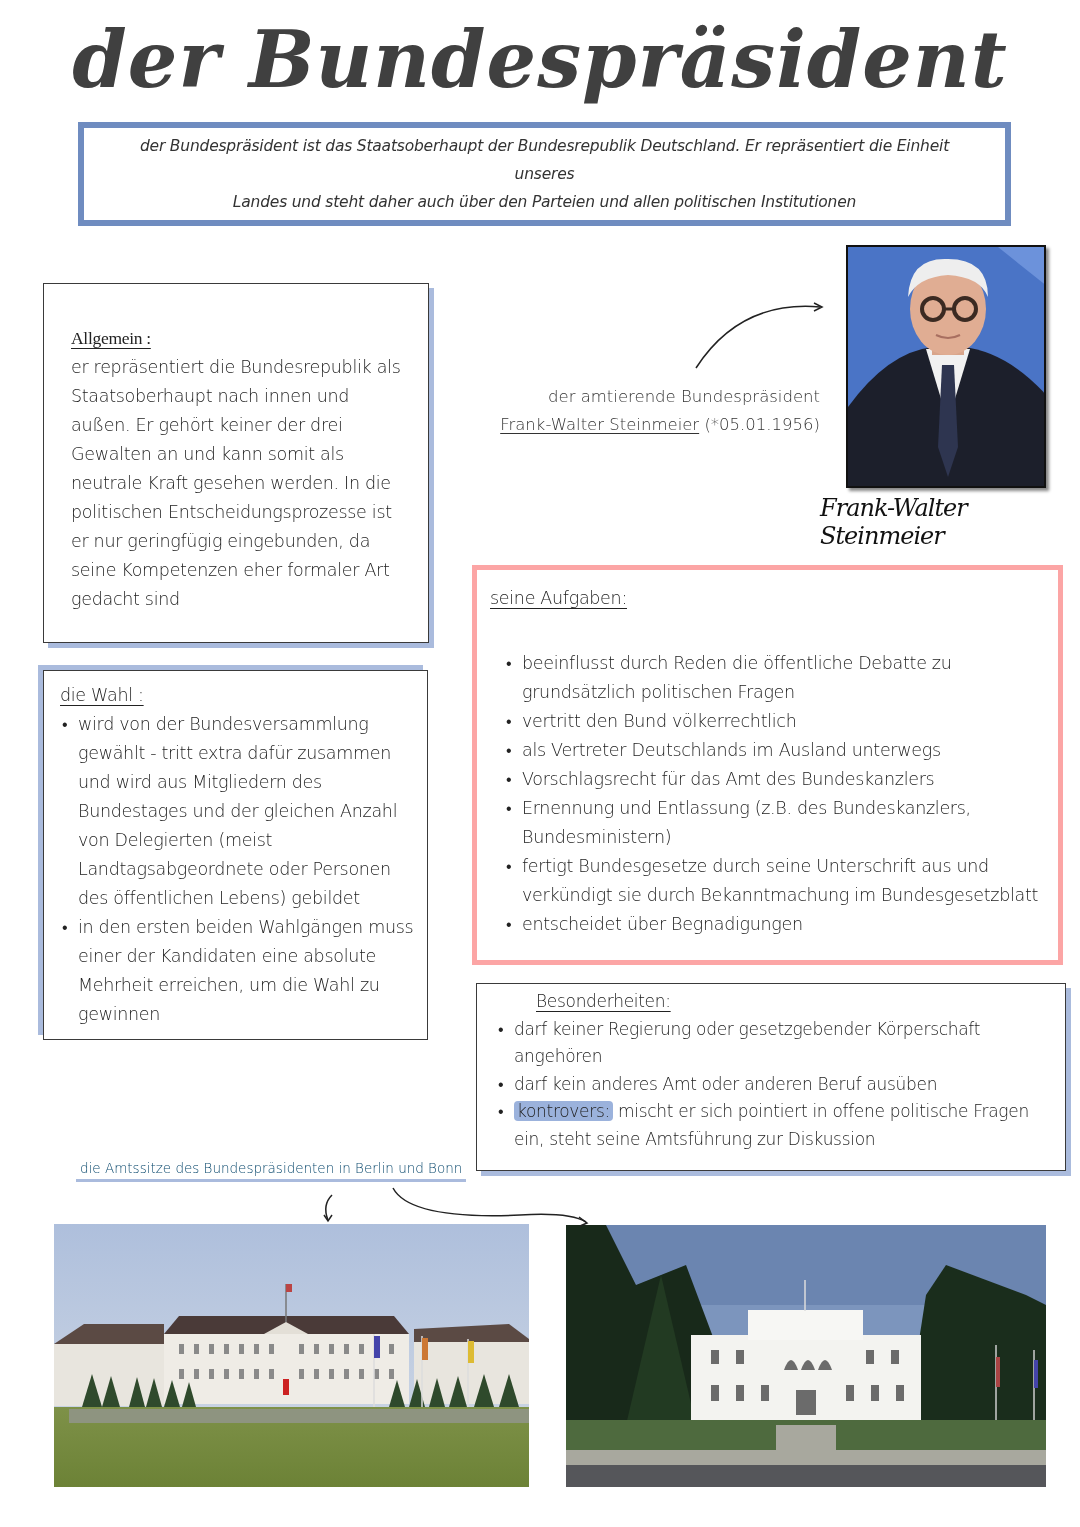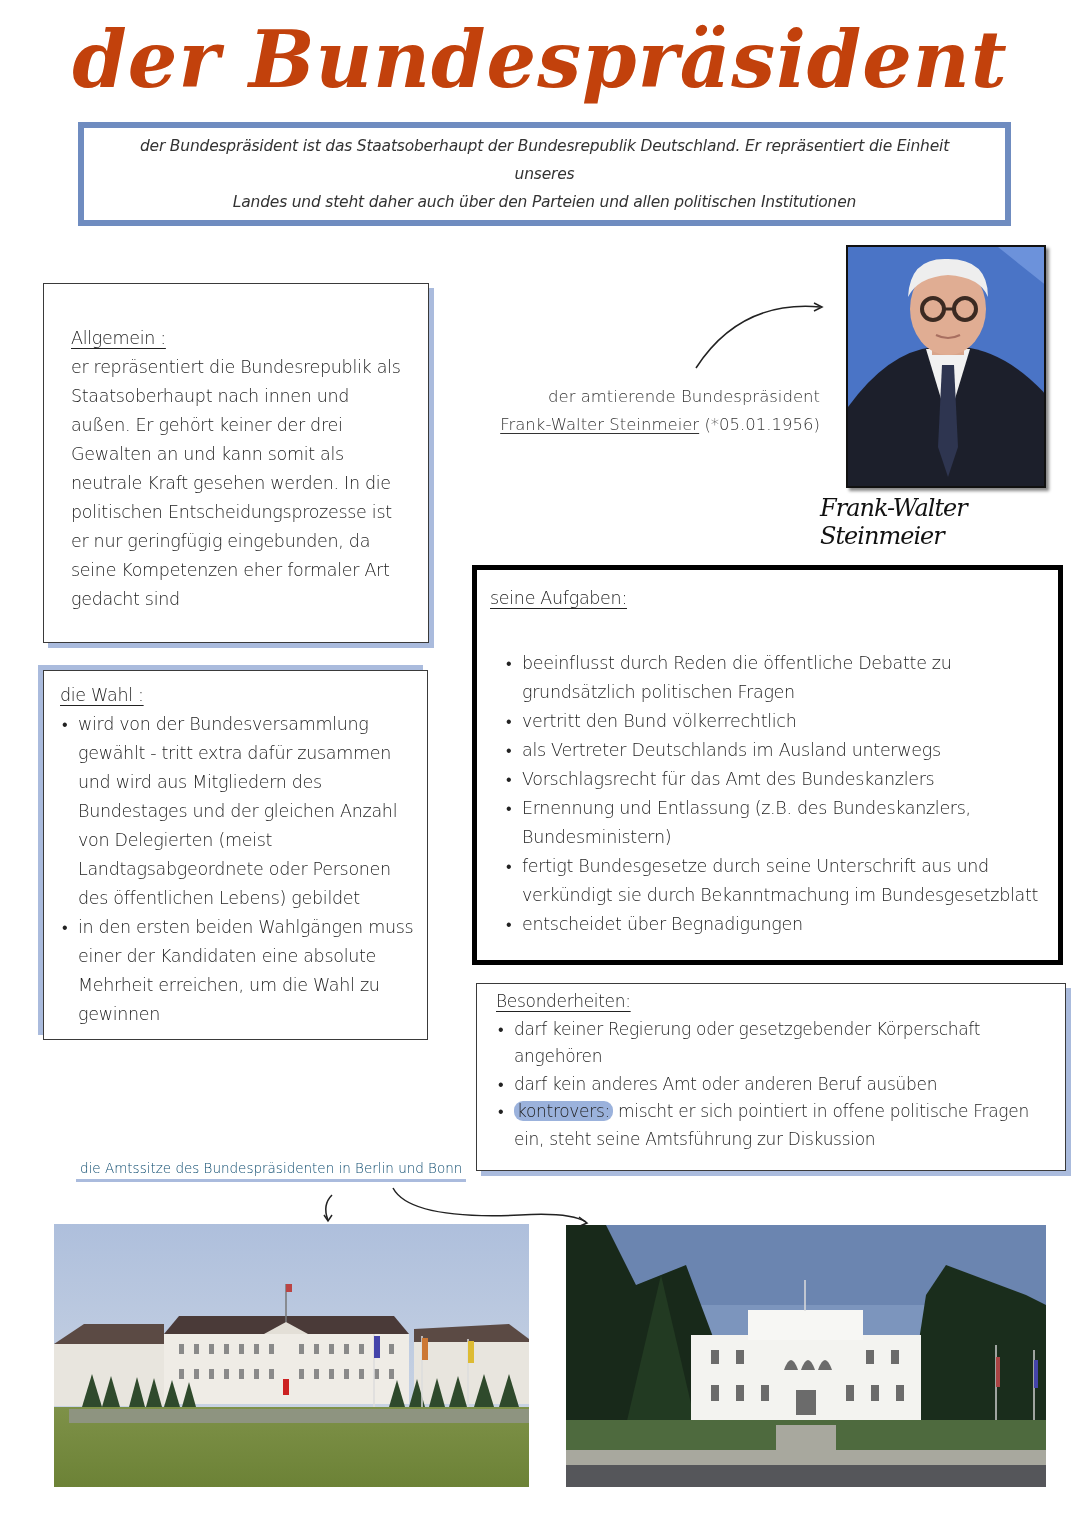--- a/index.html
+++ b/index.html
@@ -2,21 +2,21 @@
 <html><head>
 <meta charset="utf-8">
 <style>
   * { box-sizing: border-box; margin: 0; padding: 0; }
   html, body { width: 1080px; height: 1527px; background: #ffffff; }
   body { position: relative; font-family: "DejaVu Sans", sans-serif; color: #1e1e1e; overflow: hidden; }
 
   .title {
     position: absolute; left: 0; top: 14px; width: 1080px; text-align: center;
     font-family: "DejaVu Serif", serif; font-style: italic; font-weight: bold;
-    font-size: 78px; letter-spacing: 1px; color: #c2410c;
+    font-size: 78px; letter-spacing: 1px; color: #404040;
   }
 
   .intro-box {
     position: absolute; left: 78px; top: 122px; width: 933px; height: 104px;
     border: 6px solid #6f8cc0; background: #fff;
     display: flex; align-items: center; justify-content: center; text-align: center;
     padding: 0 40px;
   }
   .intro-text { font-size: 15.5px; line-height: 28px; color: #333; font-weight: 300; letter-spacing: -0.2px; font-style: italic; }
 
@@ -31,26 +31,26 @@
 
   .wahl { left: 43px; top: 670px; width: 385px; height: 370px; padding: 10px 8px 0 16px;
           box-shadow: -5px -5px 0 #aabbdd; }
   .wahl ul, .aufg ul, .bes ul { list-style: none; }
   .wahl li, .aufg li, .bes li { position: relative; padding-left: 18px; }
   .wahl li::before, .aufg li::before, .bes li::before {
     content: "•"; position: absolute; left: 2px; top: 0; font-size: 16px;
   }
 
   .aufg { left: 472px; top: 565px; width: 591px; height: 400px;
-          border: 5px solid #000000; box-shadow: none; padding: 14px 14px 0 13px; }
+          border: 5px solid #fca5a5; box-shadow: none; padding: 14px 14px 0 13px; }
   .aufg ul { padding-left: 14px; margin-top: 36px; }
 
   .bes { left: 476px; top: 983px; width: 590px; height: 188px; padding: 4px 14px 0 19px; }
   .bes .txt { line-height: 27.5px; font-size: 17px; }
-  .highlight { background: #9bb2dc; border-radius: 9px; padding: 0 3px; }
+  .highlight { background: #9bb2dc; border-radius: 4px; padding: 0 3px; }
 
   .caption-pres { position: absolute; left: 500px; top: 383px; width: 320px; text-align: right; }
   .caption-pres .line1 { font-size: 16.5px; color: #333; line-height: 28px; font-weight: 300; }
   .caption-pres .name { text-decoration: underline; text-underline-offset: 3px; }
 
   .portrait {
     position: absolute; left: 846px; top: 245px; width: 200px; height: 243px;
     border: 2px solid #111; box-shadow: 3px 3px 3px #888; overflow: hidden;
     background: #4f78c9;
   }
@@ -76,21 +76,21 @@
 <div class="title">der Bundespräsident</div>
 
 <div class="intro-box">
   <div class="intro-text">
     <span>der Bundespräsident ist das Staatsoberhaupt der Bundesrepublik Deutschland. Er repräsentiert die Einheit unseres</span><br>
     <span>Landes und steht daher auch über den Parteien und allen politischen Institutionen</span>
   </div>
 </div>
 
 <div class="card allg">
-  <div class="txt card-title" style="display:inline-block;">Allgemein :</div>
+  <div class="txt card-title" style="display:inline-block;font-family:Liberation Serif, serif;">Allgemein :</div>
   <div class="txt">er repräsentiert die Bundesrepublik als Staatsoberhaupt nach innen und außen. Er gehört keiner der drei Gewalten an und kann somit als neutrale Kraft gesehen werden. In die politischen Entscheidungsprozesse ist er nur geringfügig eingebunden, da seine Kompetenzen eher formaler Art gedacht sind</div>
 </div>
 
 <div class="caption-pres">
   <div class="line1">der amtierende Bundespräsident</div>
   <div class="line1">
     <span class="name">Frank-Walter Steinmeier</span><span> (*05.01.1956)</span>
   </div>
 </div>
 
@@ -134,21 +134,21 @@
 
 <div class="card wahl">
   <div class="txt card-title" style="display:inline-block;">die Wahl :</div>
   <ul>
     <li class="txt">wird von der Bundesversammlung gewählt - tritt extra dafür zusammen und wird aus Mitgliedern des Bundestages und der gleichen Anzahl von Delegierten (meist Landtagsabgeordnete oder Personen des öffentlichen Lebens) gebildet</li>
     <li class="txt">in den ersten beiden Wahlgängen muss einer der Kandidaten eine absolute Mehrheit erreichen, um die Wahl zu gewinnen</li>
   </ul>
 </div>
 
 <div class="card bes">
-  <div class="txt card-title" style="display:inline-block;">Besonderheiten:</div>
+  <div class="txt card-title" style="display:inline-block;margin-left:40px;">Besonderheiten:</div>
   <ul>
     <li class="txt">darf keiner Regierung oder gesetzgebender Körperschaft angehören</li>
     <li class="txt">darf kein anderes Amt oder anderen Beruf ausüben</li>
     <li class="txt"><span class="highlight">kontrovers:</span><span> mischt er sich pointiert in offene politische Fragen ein, steht seine Amtsführung zur Diskussion</span></li>
   </ul>
 </div>
 
 <div class="amtssitze-cap">die Amtssitze des Bundespräsidenten in Berlin und Bonn</div>
 
 <div class="photo berlin">

